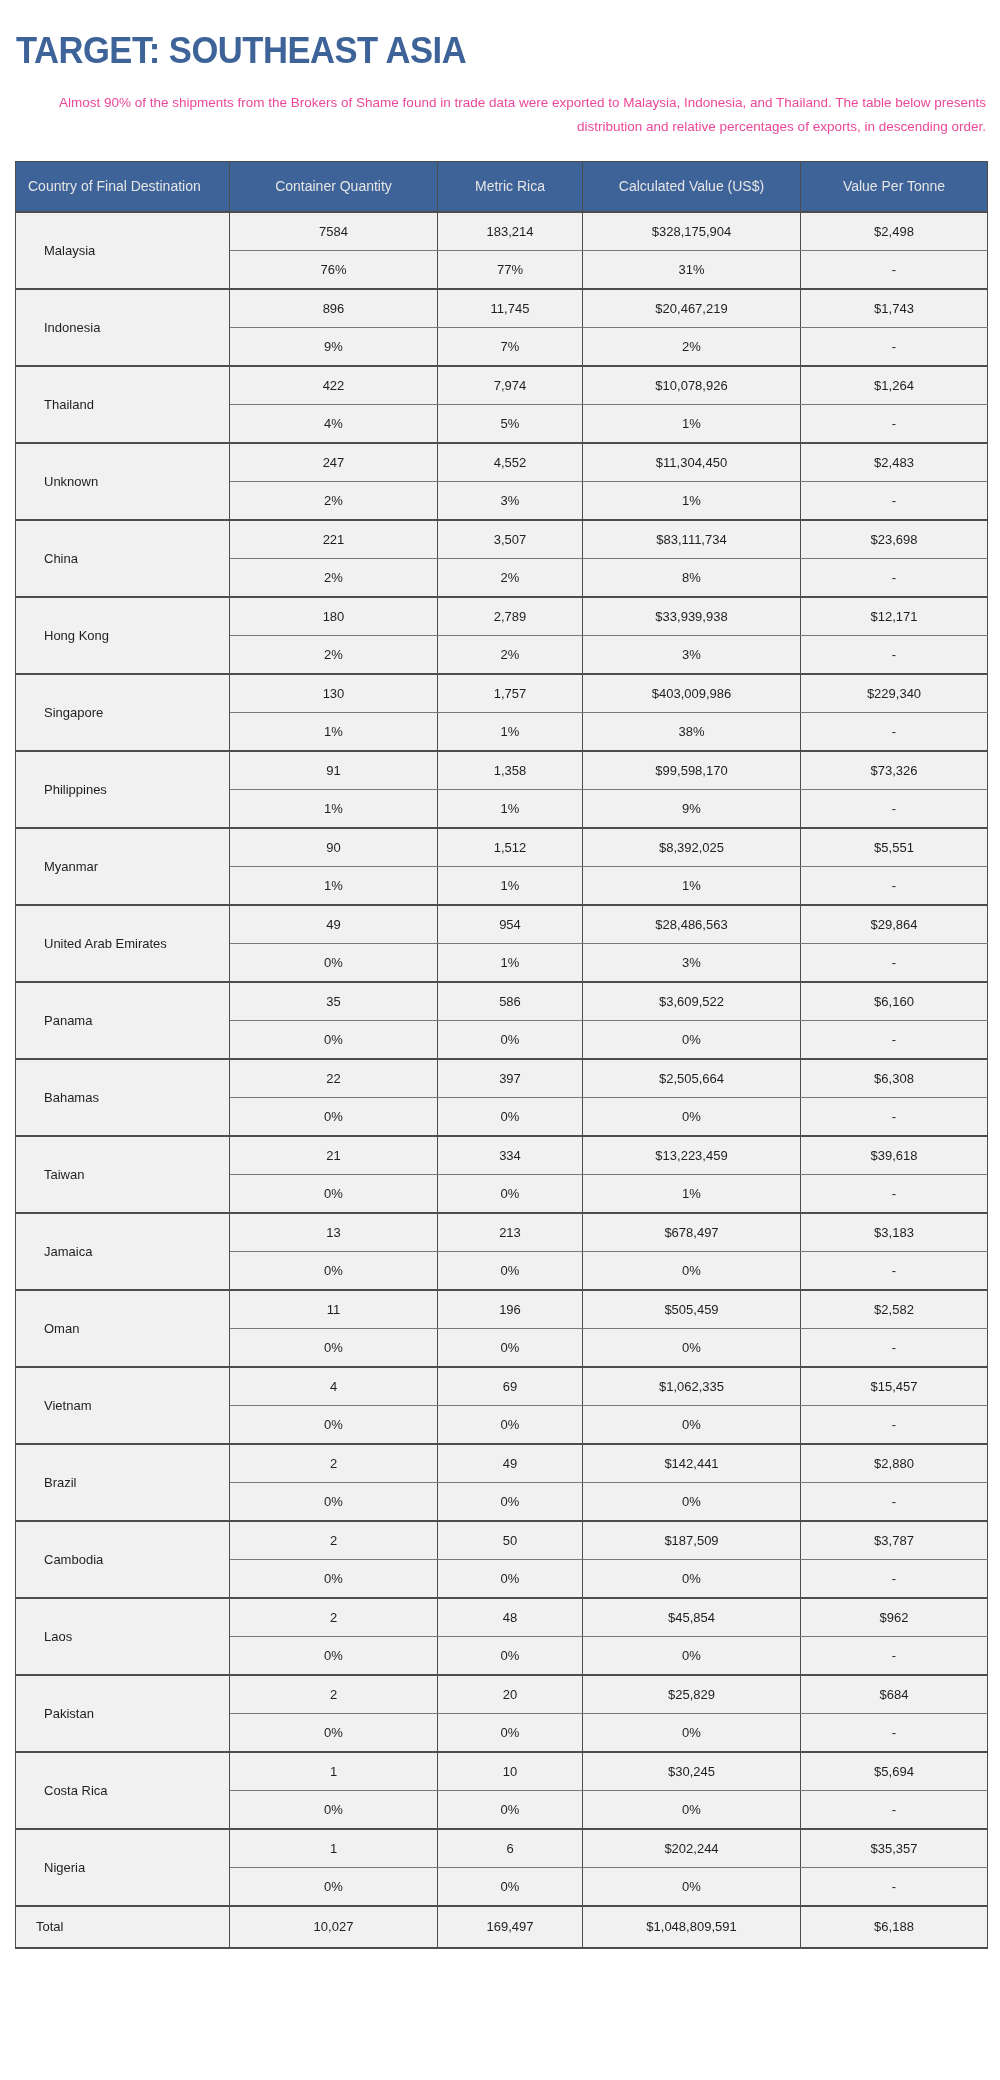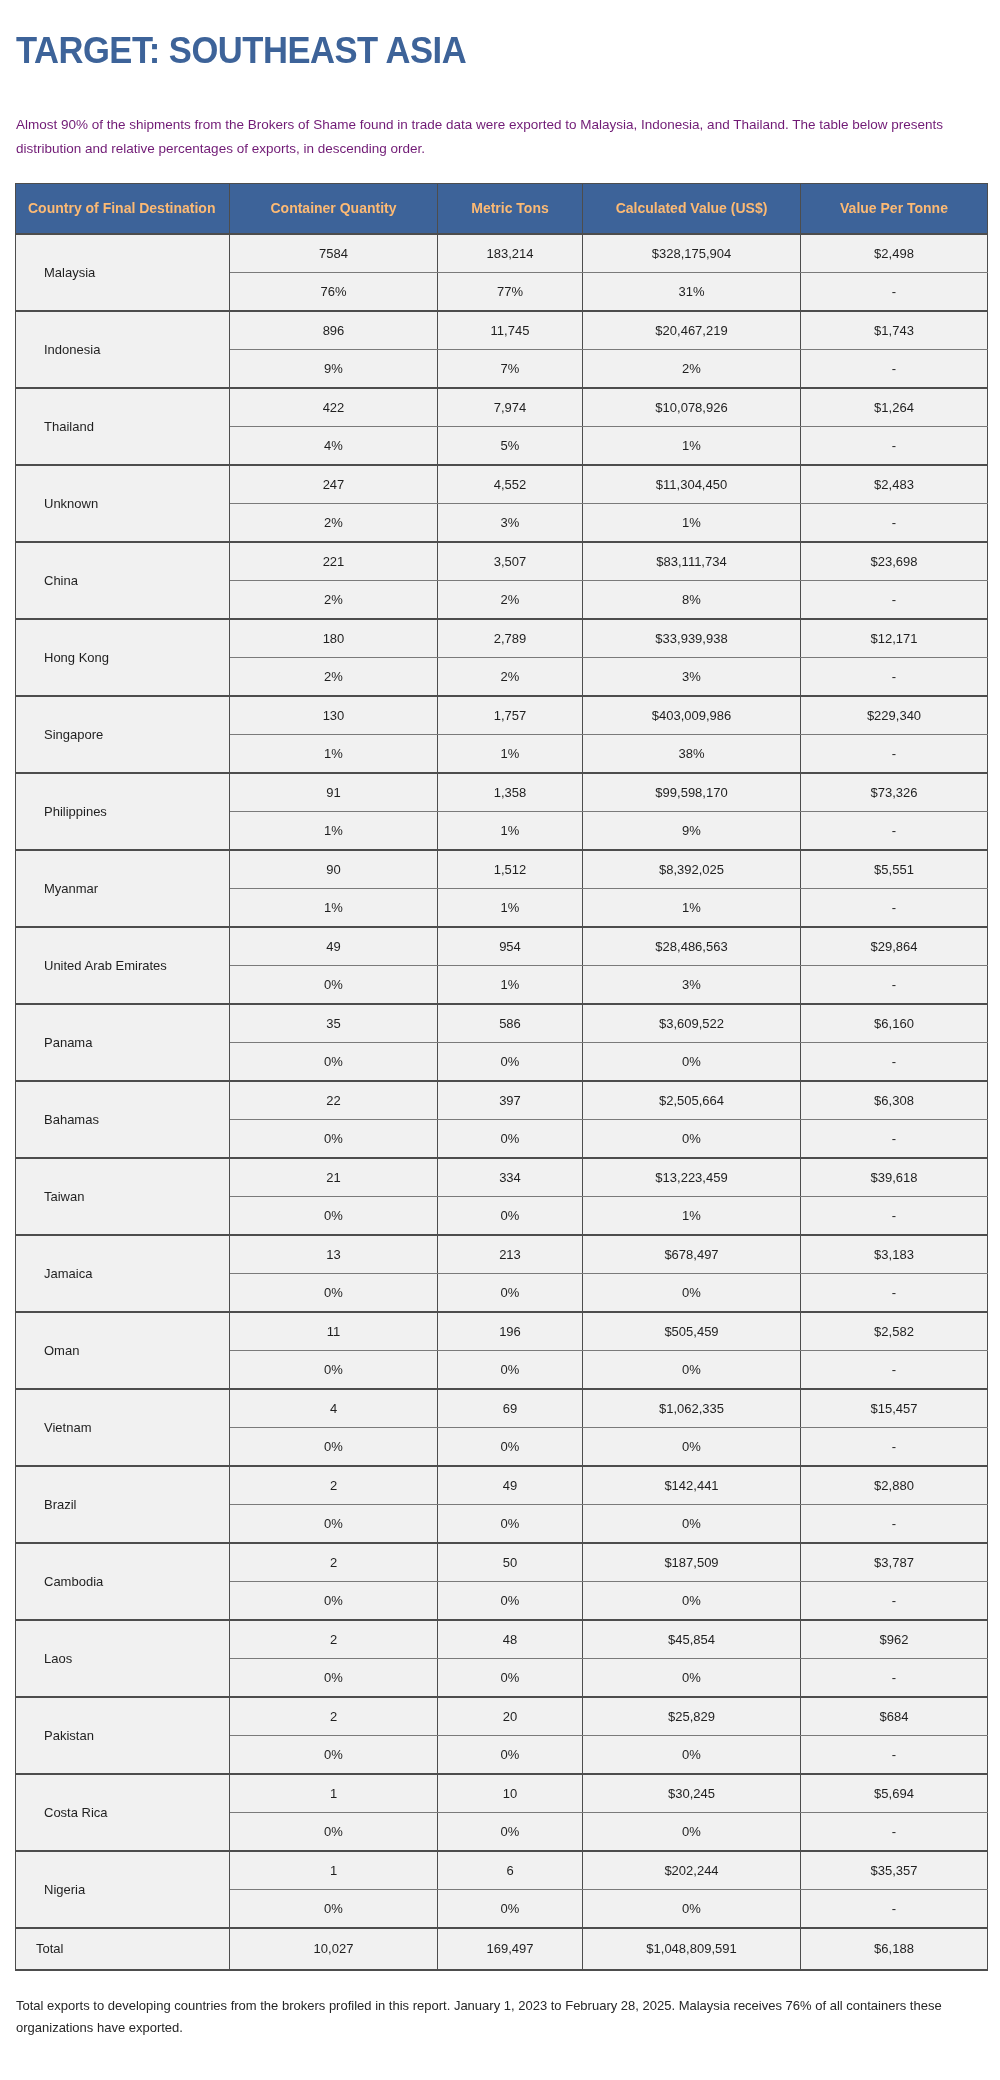--- a/index.html
+++ b/index.html
@@ -29,44 +29,45 @@
     letter-spacing: -0.5px;
     color: #3D6399;
     margin: 30px 0 0 0;
     padding: 0 0 0 2px;
     line-height: 1.15;
     font-stretch: condensed;
     transform: scaleX(0.96);
     transform-origin: left center;
   }
   .intro {
-    margin: 42px 0 0 2px;
+    margin: 20px 0 0 2px;
     font-size: 13.5px;
     line-height: 1.75;
-    color: #701a75;
+    color: #ec4899;
     max-width: 972px;
+    text-align: right;
   }
   table.data {
     border-collapse: collapse;
     width: 972px;
     margin: 22px 0 0 1px;
     table-layout: fixed;
     font-size: 13px;
   }
   table.data col.c-country { width: 214px; }
   table.data col.c-cq      { width: 208px; }
   table.data col.c-mt      { width: 145px; }
   table.data col.c-cv      { width: 218px; }
   table.data col.c-vpt     { width: 187px; }
 
   thead th {
     background: #3D6399;
-    color: #fdba74;
+    color: #e5e5e5;
     font-size: 14px;
-    font-weight: bold;
+    font-weight: normal;
     padding: 14px 10px;
     text-align: center;
     vertical-align: middle;
     border: 1px solid #4d4d4d;
     line-height: 1.5;
   }
   thead th.country-head {
     text-align: left;
     padding-left: 12px;
   }
@@ -130,21 +131,21 @@
       <col class="c-country">
         <col class="c-cq">
         <col class="c-mt">
         <col class="c-cv">
         <col class="c-vpt">
     </colgroup>
     <thead>
       <tr>
         <th class="country-head">Country of Final Destination</th>
         <th>Container Quantity</th>
-        <th>Metric Tons</th>
+        <th>Metric Rica</th>
         <th>Calculated Value (US$)</th>
         <th>Value Per Tonne</th>
       </tr>
     </thead>
     <tbody id="table-body">
         <tr class="row-top">
           <td class="country" rowspan="2">Malaysia</td>
           <td>7584</td>
           <td>183,214</td>
           <td>$328,175,904</td>
@@ -432,15 +433,14 @@
         <tr class="total-row">
           <td class="country">Total</td>
           <td>10,027</td>
           <td>169,497</td>
           <td>$1,048,809,591</td>
           <td>$6,188</td>
         </tr>
       </tbody>
   </table>
 
-  <p class="footnote">Total exports to developing countries from the brokers profiled in this report.  January 1, 2023 to February 28, 2025. Malaysia receives 76% of all containers these organizations have exported.</p>
 
 </div>
 
 </body></html>

